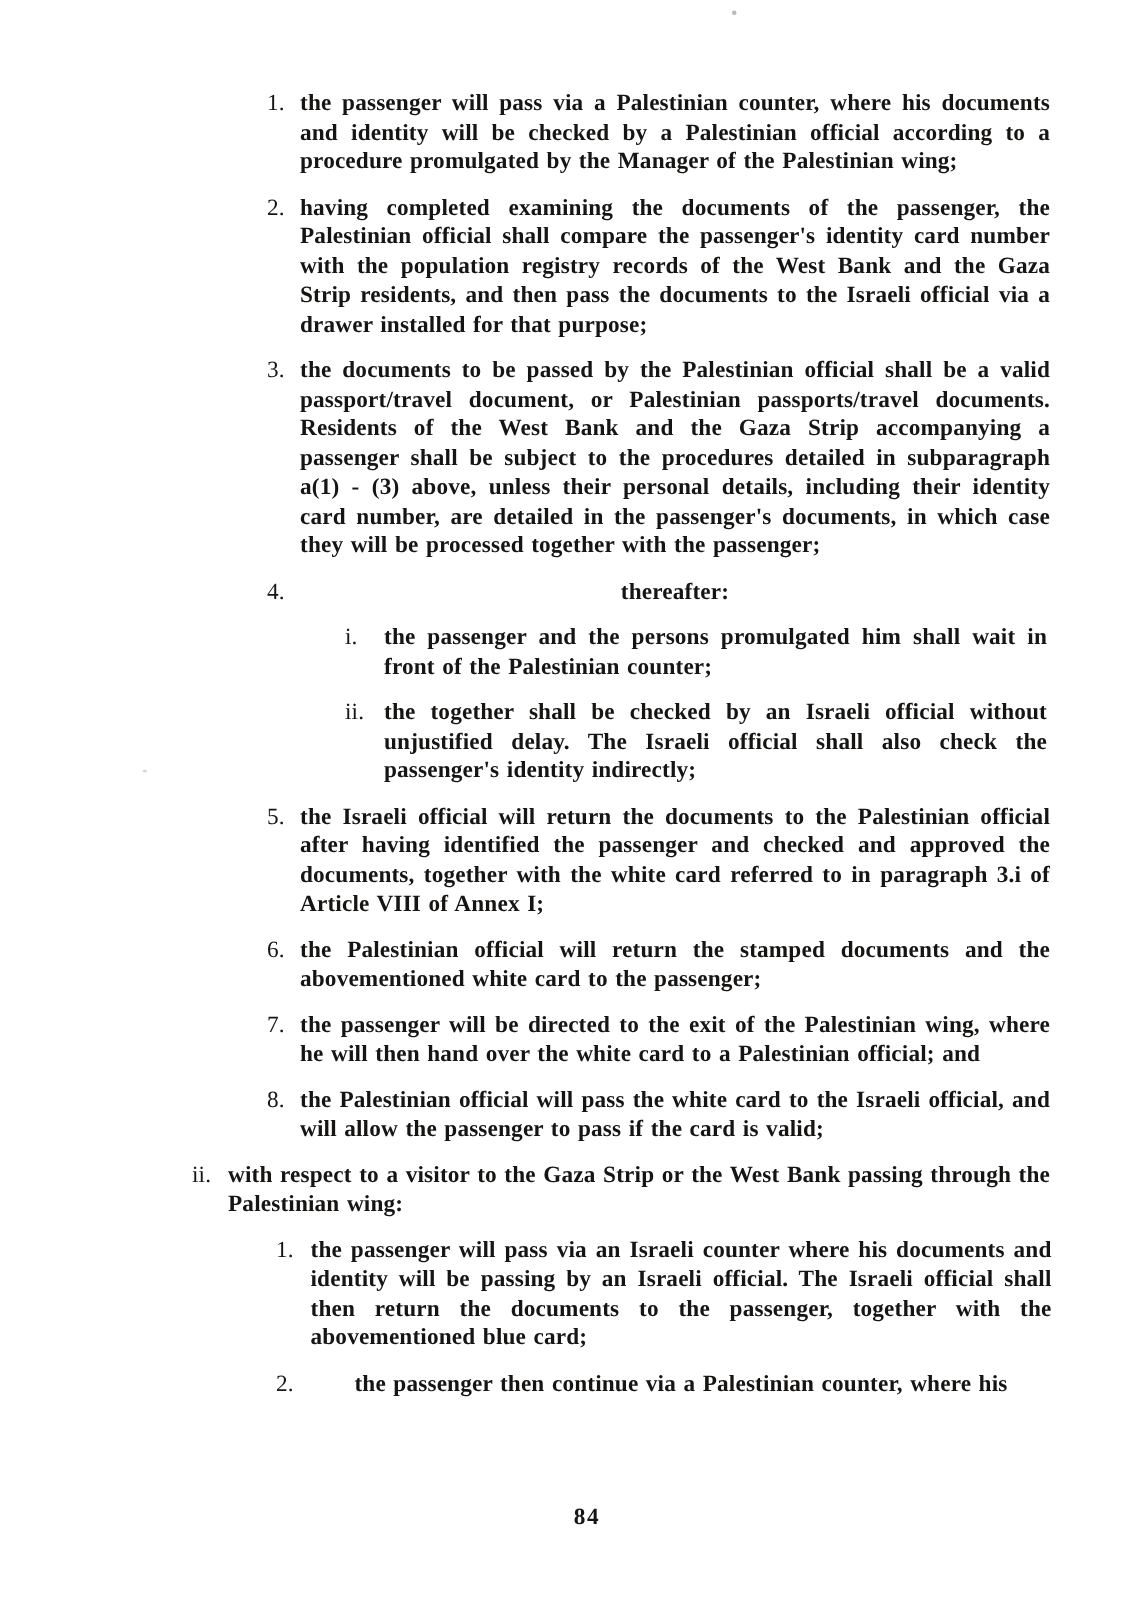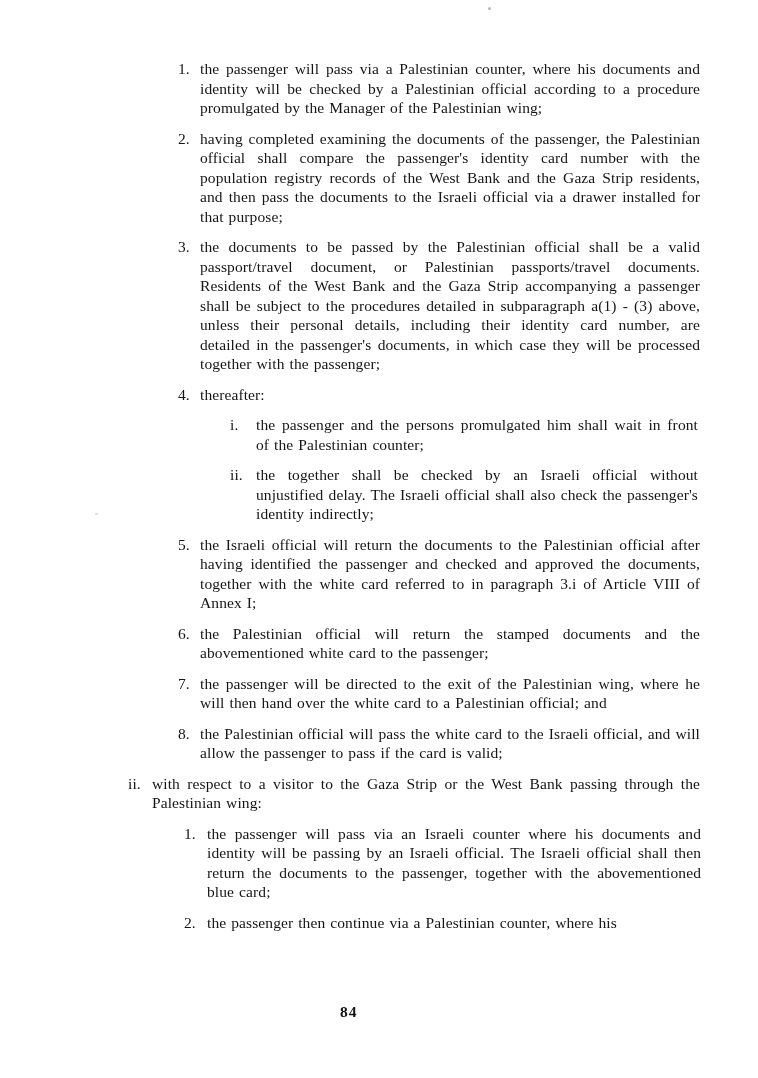--- a/index.html
+++ b/index.html
@@ -30,41 +30,42 @@
     letter-spacing: 0.1px;
   }
   .num {
     flex: none;
     white-space: nowrap;
   }
   .txt {
     flex: 1;
     text-align: justify;
     word-spacing: 1px;
+    font-weight: bold;
   }
-  .txt.nojust { text-align: left; }
+  .txt.nojust { text-align: center; }
   
   .lvl1  { margin-left: 178px; width: 522px; }
   .lvl1 .num { width: 22px; }
   
   .lvl2  { margin-left: 230px; width: 468px; }
   .lvl2 .num { width: 26px; }
   
   .lvl0  { margin-left: 128px; width: 572px; }
   .lvl0 .num { width: 24px; }
   
   .lvl1b { margin-left: 184px; width: 517px; }
   .lvl1b .num { width: 23px; }
 
   .page-number {
     position: absolute;
     top: 1003px;
     left: 340px;
     width: 60px;
-    text-align: left;
+    text-align: right;
     font-size: 15.5px;
     font-weight: bold;
     letter-spacing: 1px;
   }
   .speck {
     position: absolute;
     background: #b9b9b9;
     border-radius: 50%;
   }
   .speck-top  { left: 488px; top: 7px;  width: 3px; height: 3px; }

